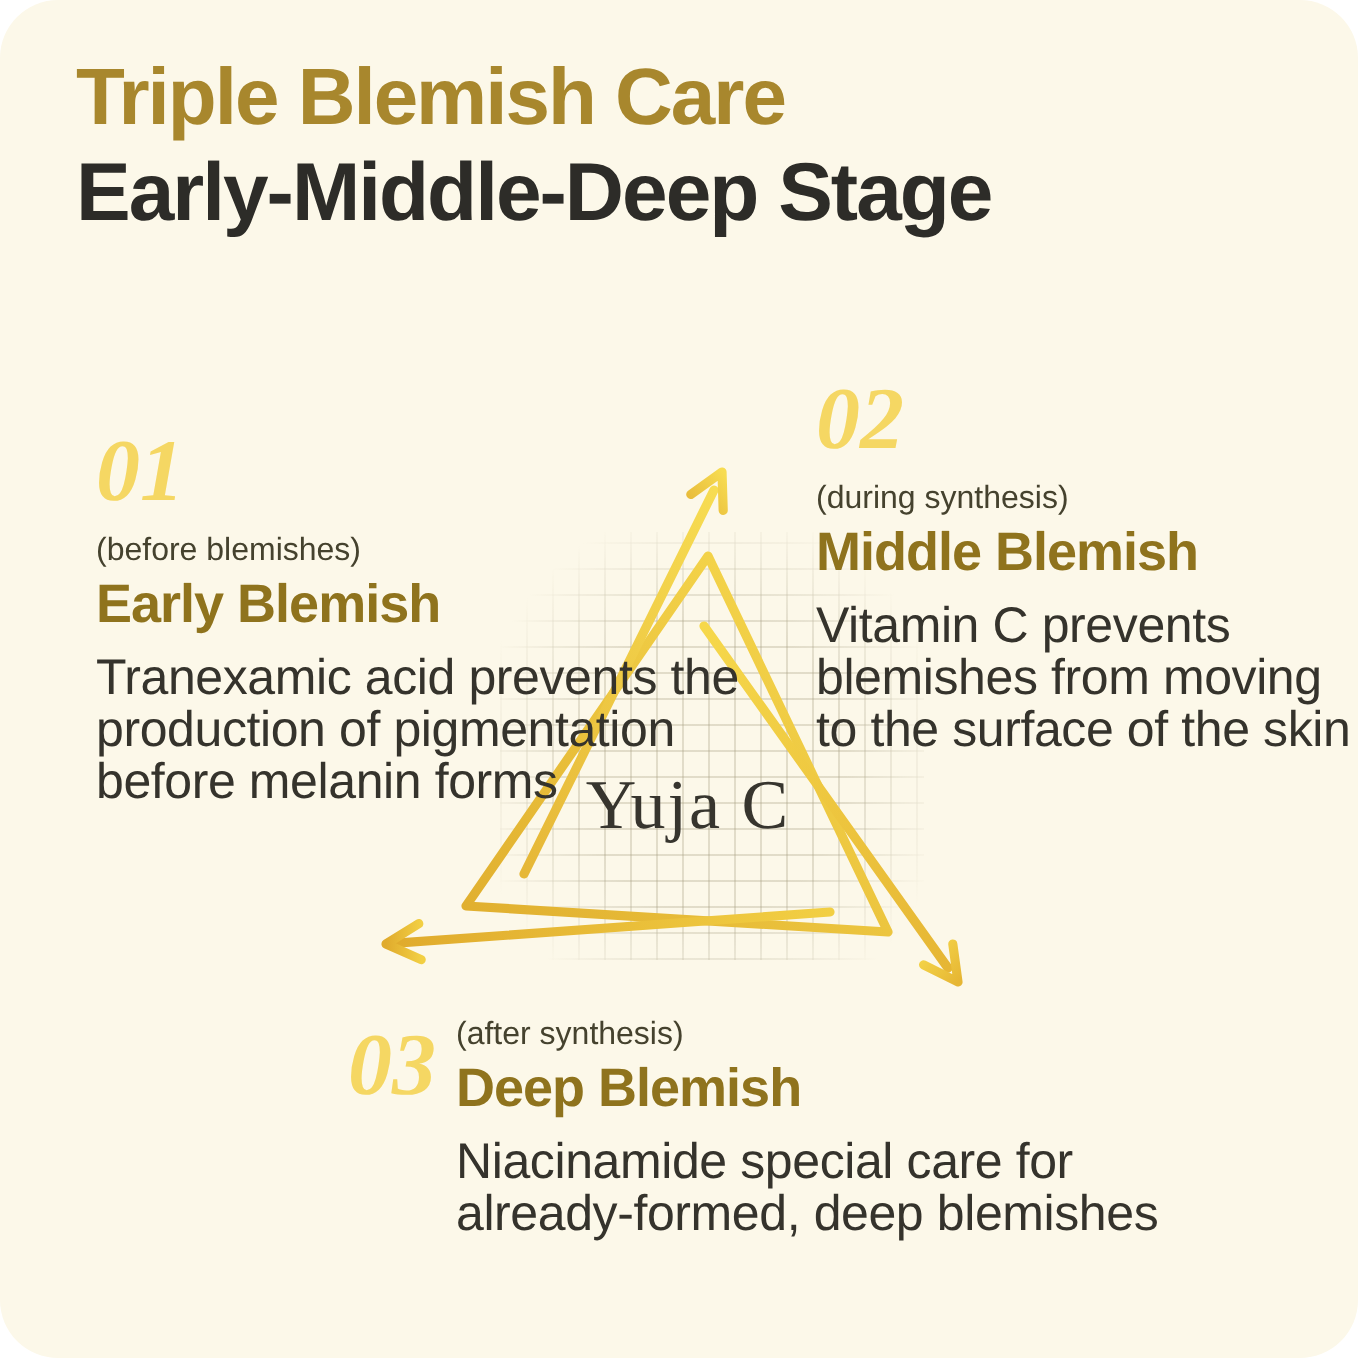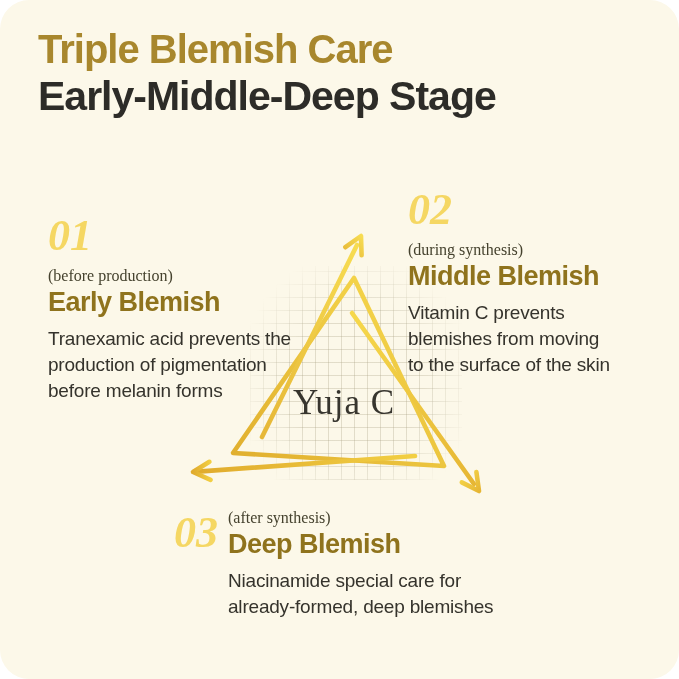--- a/index.html
+++ b/index.html
@@ -28,23 +28,23 @@
     position:absolute;left:253px;top:383px;width:182px;text-align:center;
     font-family:"Liberation Serif", serif;font-weight:400;font-size:35px;
     letter-spacing:1px;color:#37352e;
   }
   
   .stage{position:absolute;}
   .stage-num{
     font-family:"Liberation Serif", serif;font-style:italic;font-weight:600;
     font-size:44px;line-height:1;color:#f5d763;
   }
-  .stage-phase{font-size:16px;color:#45422e;margin-top:9px;letter-spacing:0;font-family:Liberation Serif, serif;}
+  .stage-phase{font-size:16px;color:#45422e;margin-top:9px;letter-spacing:0;}
   .stage-title{font-size:27px;font-weight:700;color:#8f731d;margin:2px 0 0 0;letter-spacing:-0.5px;}
-  .stage-body{font-size:19px;line-height:26px;color:#35332c;margin-top:8px;letter-spacing:-0.2px;}
+  .stage-body{font-size:25px;line-height:26px;color:#35332c;margin-top:8px;letter-spacing:-0.2px;}
   .stage1{left:48px;top:214px;}
   .stage2{left:408px;top:188px;}
   .stage3-num{position:absolute;left:174px;top:511px;}
   .stage3{left:228px;top:509px;}
   .stage3 .stage-phase{margin-top:0;}
 </style>
 </head>
 <body>
 
 <div class="canvas">
@@ -87,21 +87,21 @@
 
       <path d="M415,456 L198,471.6" stroke="url(#gBottom)"></path>
       <path d="M209.4,461.8 L193,472 L210.6,479.8" stroke="url(#gBottom)"></path>
     </g>
   </svg>
 
   <div class="yuja">Yuja C</div>
 
   <div class="stage stage1">
     <div class="stage-num">01</div>
-    <div class="stage-phase">(before production)</div>
+    <div class="stage-phase">(before blemishes)</div>
     <div class="stage-title">Early Blemish</div>
     <div class="stage-body">
       <div>Tranexamic acid prevents the</div>
       <div>production of pigmentation</div>
       <div>before melanin forms</div>
     </div>
   </div>
 
   <div class="stage stage2">
     <div class="stage-num">02</div>

